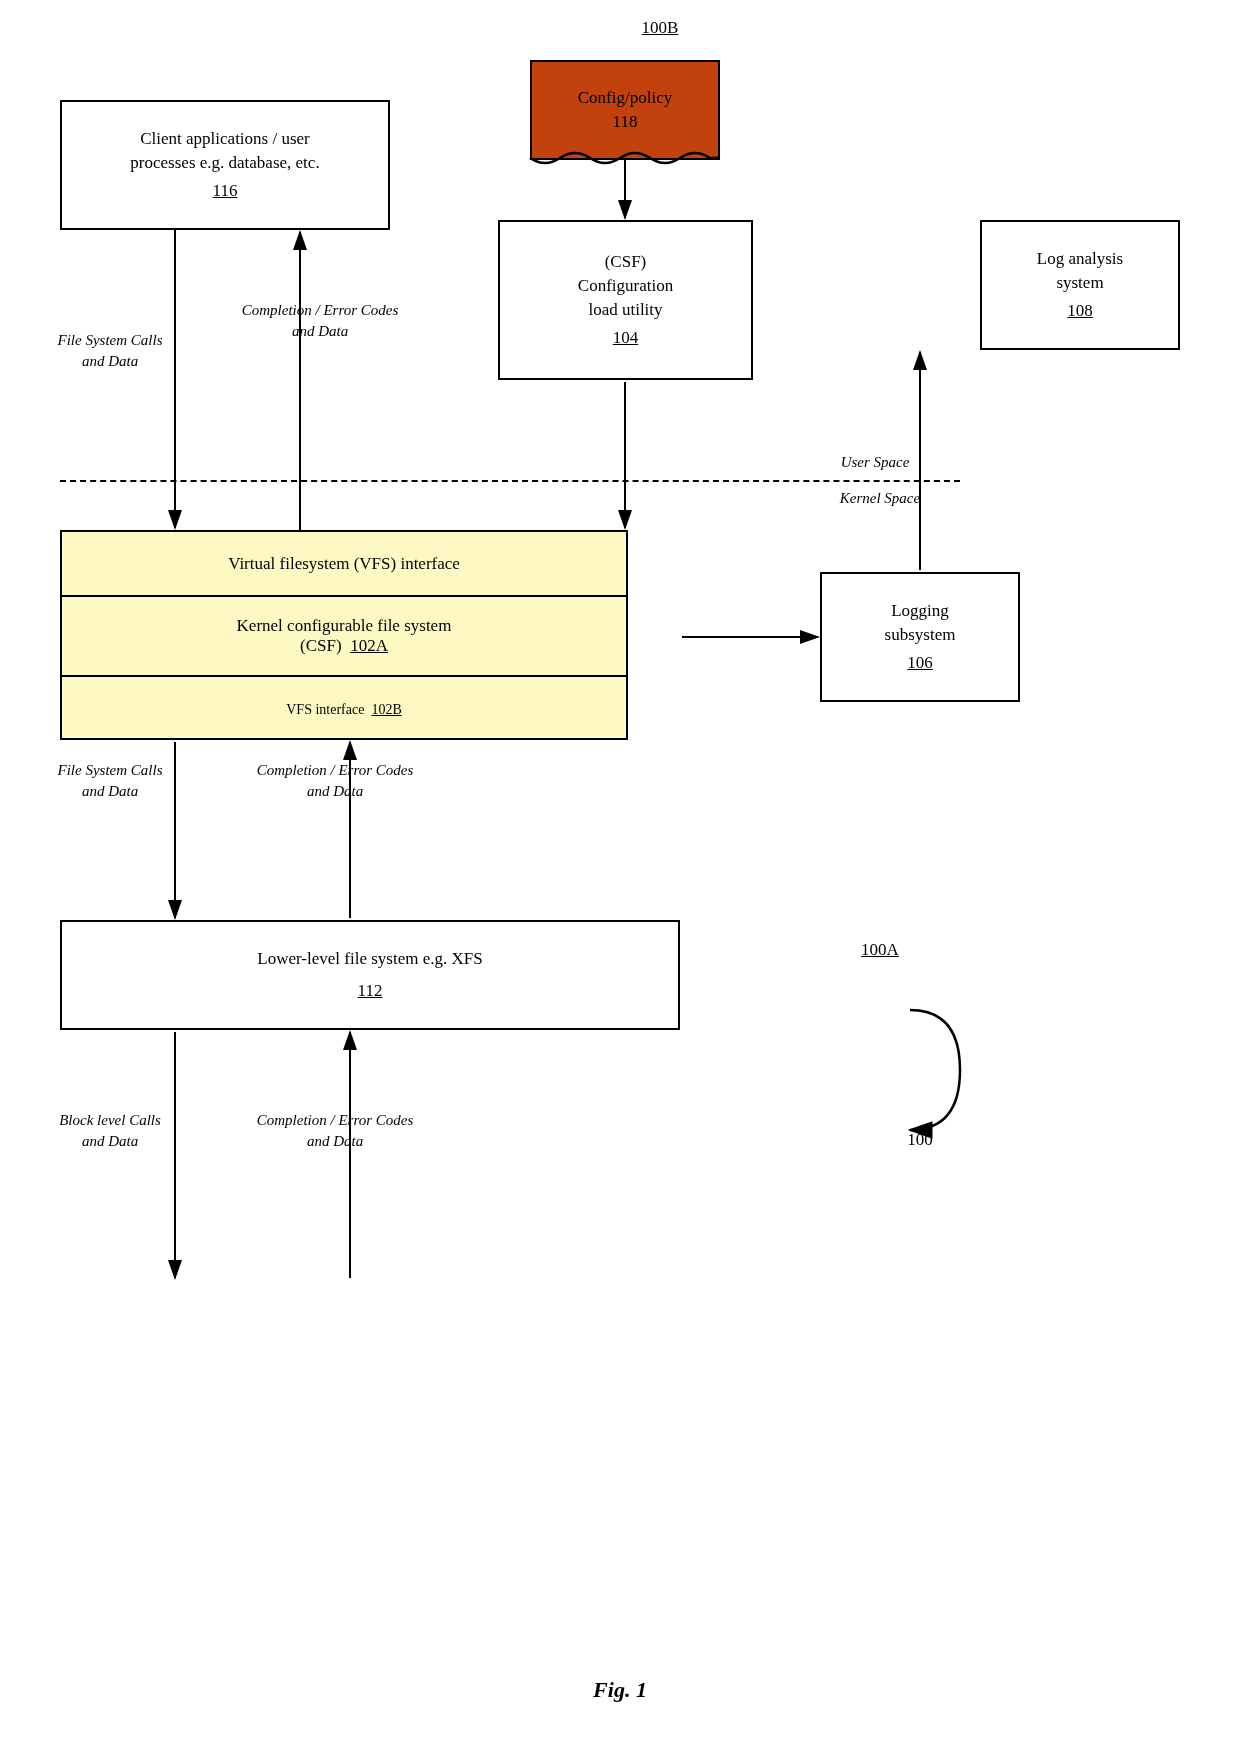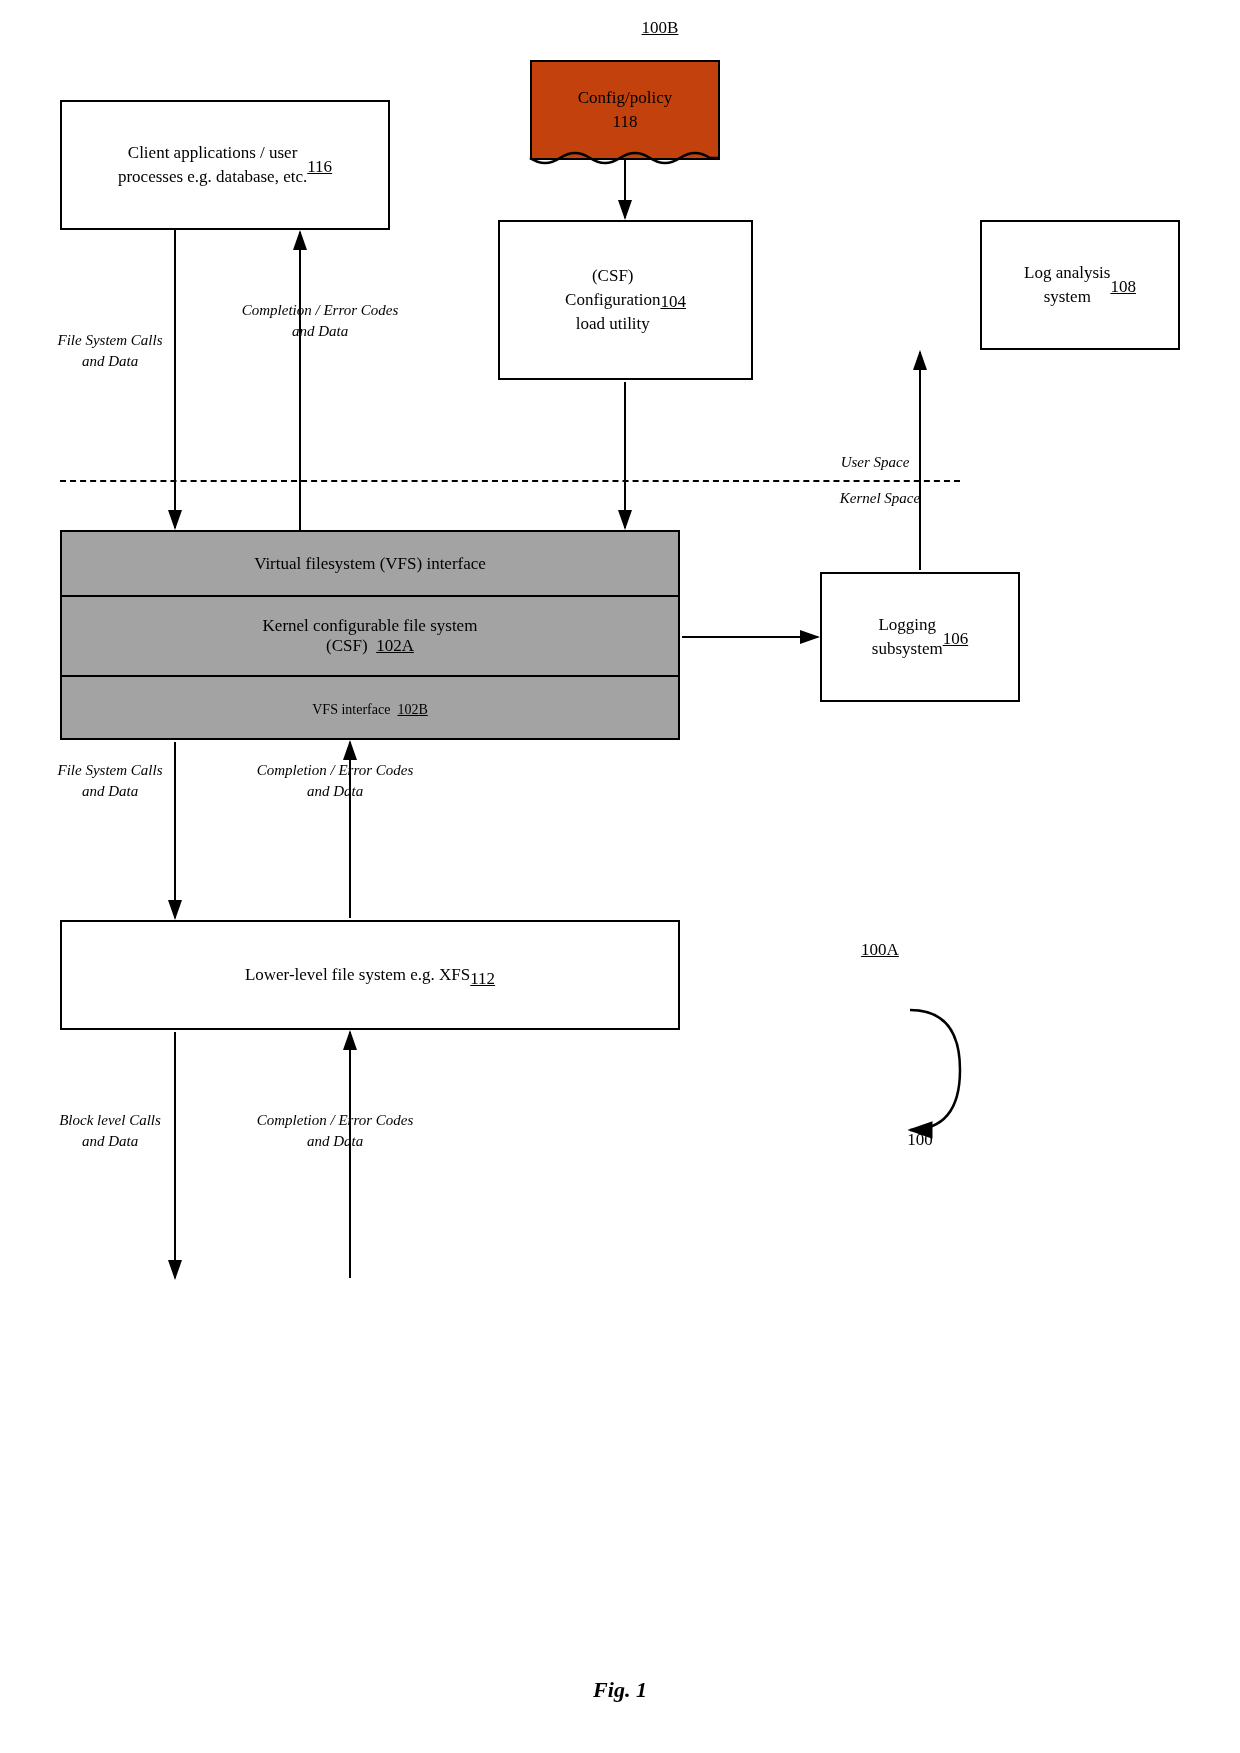--- a/index.html
+++ b/index.html
@@ -15,21 +15,21 @@
       position: relative;
       width: 1240px;
       height: 1753px;
       border-radius: 25px;
     }
     .box {
       position: absolute;
       border: 2px solid #000;
       background: #fff;
       display: flex;
-      flex-direction: row;
+      flex-direction: column;
       align-items: center;
       justify-content: center;
       text-align: center;
       font-size: 17px;
       line-height: 1.4;
     }
     .box .underline {
       text-decoration: underline;
     }
     .label {
@@ -91,21 +91,21 @@
     <div>Log analysis<br>system</div>
     <div class="underline" style="margin-top:4px;">108</div>
   </div>
 
   <div class="dashed-line" style="left:60px; top:480px; width:900px;"></div>
 
   <div class="label" style="left:810px; top:452px; width:130px;">User Space</div>
 
   <div class="label" style="left:810px; top:488px; width:140px;">Kernel Space</div>
 
-  <div style="position:absolute; left:60px; top:530px; width:620px; height:210px; border:2px solid #000; background:#a3a3a3;">
+  <div style="position:absolute; left:60px; top:530px; width:568px; height:210px; border:2px solid #000; background:#fef9c3;">
 
     <div style="position:absolute; top:0; left:0; width:100%; height:65px; border-bottom:2px solid #000; display:flex; align-items:center; justify-content:center; font-size:17px;">
       Virtual filesystem (VFS) interface
     </div>
 
     <div style="position:absolute; top:65px; left:0; width:100%; height:80px; border-bottom:2px solid #000; display:flex; align-items:center; justify-content:center; font-size:17px; flex-direction:column;">
       <div>Kernel configurable file system</div>
       <div>(CSF) &nbsp;<span style="text-decoration:underline;">102A</span></div>
     </div>
 

